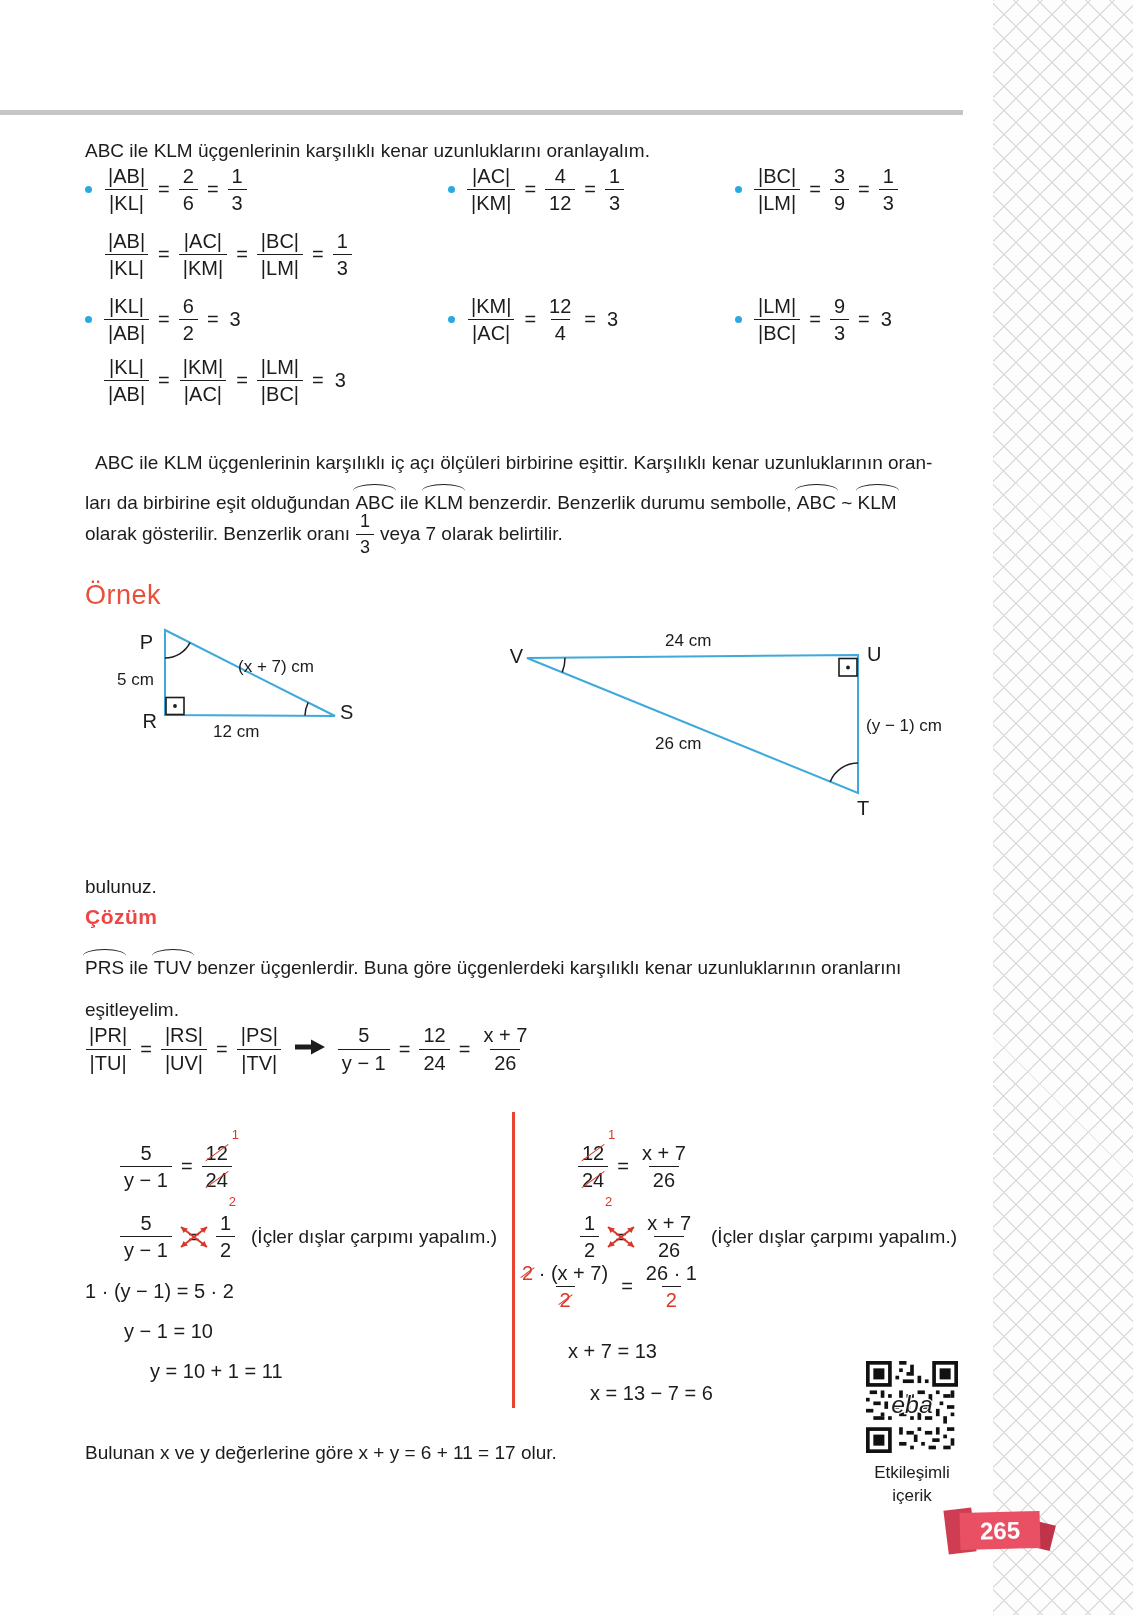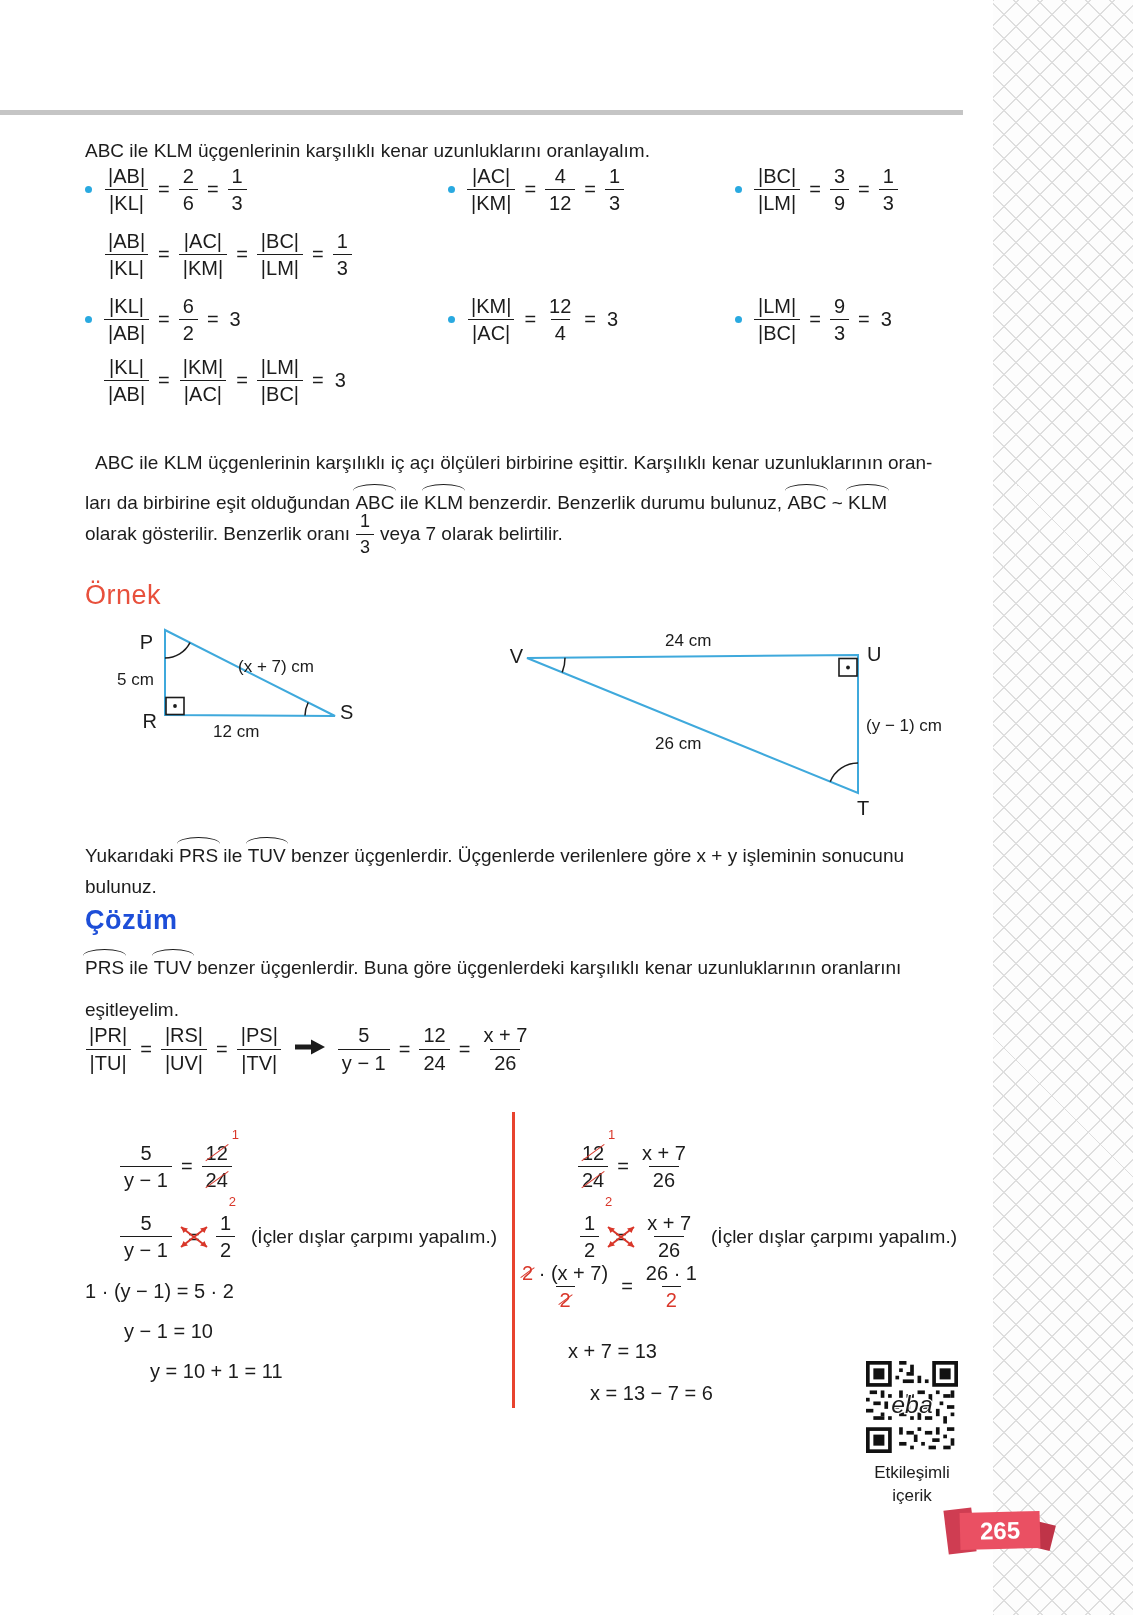--- a/index.html
+++ b/index.html
@@ -15,21 +15,21 @@
   .fr .de{border-top:1.7px solid #1c1c1c;padding:2px 4px 0;white-space:nowrap}
   .eq{margin:0 9px}
   .res{margin-left:2px}
   .bullet{width:7px;height:7px;border-radius:50%;background:#29a9e0;margin-right:12px;flex:none}
   
   .hat{position:relative;display:inline-block}
   .hat::before{content:"";position:absolute;left:-2px;right:-2px;top:-6px;height:6px;
     border-top:1.8px solid #1c1c1c;border-radius:50% 50% 0 0/100% 100% 0 0}
   
   .hred{color:#e8503c;font-size:27px;font-weight:normal;letter-spacing:.5px}
-  .hblue{color:#1d4ed8;font-size:27px;font-weight:bold;letter-spacing:.5px}
+  .hblue{color:#ef4444;font-size:21px;font-weight:bold;letter-spacing:.5px}
   
   .cancelcell{position:relative}
   .cx{position:relative;display:inline-block}
   .cx::after{content:"";position:absolute;left:-3px;right:-3px;top:45%;border-top:1.9px solid #d9372a;transform:rotate(-36deg)}
   .clab{position:absolute;color:#d9372a;font-size:13px;font-style:normal;line-height:1}
   .clab.top{top:-14px;right:-7px}
   .clab.bot{bottom:-16px;right:-4px}
   .red{color:#d9372a}
   
   .crossx{position:relative;width:38px;height:32px;flex:none;margin:0 3px}
@@ -193,21 +193,21 @@
     <span class="fr m">
         <span class="nu">|LM|</span>
         <span class="de">|BC|</span>
       </span>
     <span class="eq m">=</span>
     <span class="m res">3</span>
   </div>
 
   <div class="abs t" style="left:95px;top:450px;width:860px">ABC ile KLM üçgenlerinin karşılıklı iç açı ölçüleri birbirine eşittir. Karşılıklı kenar uzunluklarının oran-</div>
   <div class="abs t" style="left:85px;top:490px;width:860px">
-    <span>ları da birbirine eşit olduğundan </span><span class="hat">ABC</span><span> ile </span><span class="hat">KLM</span><span> benzerdir. Benzerlik durumu bulunuz, </span><span class="hat">ABC</span><span> ~ </span><span class="hat">KLM</span>
+    <span>ları da birbirine eşit olduğundan </span><span class="hat">ABC</span><span> ile </span><span class="hat">KLM</span><span> benzerdir. Benzerlik durumu sembolle, </span><span class="hat">ABC</span><span> ~ </span><span class="hat">KLM</span>
   </div>
   <div class="abs row t" style="left:85px;top:511px;height:46px">
     <span>olarak gösterilir. Benzerlik oranı </span>
     <span class="fr" style="font-size:18px;margin:0 6px">
         <span class="nu">1</span>
         <span class="de">3</span>
       </span>
     <span> veya 7 olarak belirtilir.</span>
   </div>
 
@@ -234,23 +234,20 @@
     <path d="M70 32.7 A38 38 0 0 1 67.2 47.4" fill="none" stroke="#1c1c1c" stroke-width="1.5"></path>
     <path d="M363 138 A30 30 0 0 0 335.2 156.7" fill="none" stroke="#1c1c1c" stroke-width="1.5"></path>
     <text x="28" y="38" font-size="20" text-anchor="end">V</text>
     <text x="372" y="36" font-size="20">U</text>
     <text x="368" y="190" font-size="20" text-anchor="middle">T</text>
     <text x="170" y="21" font-size="17">24 cm</text>
     <text x="160" y="124" font-size="17">26 cm</text>
     <text x="371" y="106" font-size="17">(y − 1) cm</text>
   </svg>
 
-  <div class="abs t" style="left:85px;top:843px;width:860px">
-    <span>Yukarıdaki </span><span class="hat">PRS</span><span> ile </span><span class="hat">TUV</span><span> benzer üçgenlerdir. Üçgenlerde verilenlere göre x + y işleminin sonucunu</span>
-  </div>
   <div class="abs t" style="left:85px;top:874px">bulunuz.</div>
 
   <div class="abs hblue" style="left:85px;top:905px">Çözüm</div>
 
   <div class="abs t" style="left:85px;top:955px;width:860px">
     <span class="hat">PRS</span><span> ile </span><span class="hat">TUV</span><span> benzer üçgenlerdir. Buna göre üçgenlerdeki karşılıklı kenar uzunluklarının oranlarını</span>
   </div>
   <div class="abs t" style="left:85px;top:997px">eşitleyelim.</div>
 
   <div class="abs row" style="left:85px;top:1022px;height:54px">
@@ -359,20 +356,21 @@
     </span>
     <span class="eq m">=</span>
     <span class="fr m">
       <span class="nu">26 · 1</span>
       <span class="de red">2</span>
     </span>
   </div>
   <div class="abs m" style="left:568px;top:1340px">x + 7 = 13</div>
   <div class="abs m" style="left:590px;top:1382px">x = 13 − 7 = 6</div>
 
+  <div class="abs t" style="left:85px;top:1440px">Bulunan x ve y değerlerine göre x + y = 6 + 11 = 17 olur.</div>
 
   <svg class="abs" style="left:866px;top:1360px" width="92" height="94" viewBox="0 0 100 100">
     <g fill="#111">
       <rect x="0" y="0" width="28" height="28"></rect>
         <rect x="4" y="4" width="20" height="20" fill="#fff"></rect>
         <rect x="8" y="8" width="12" height="12"></rect>
       <rect x="72" y="0" width="28" height="28"></rect>
         <rect x="76" y="4" width="20" height="20" fill="#fff"></rect>
         <rect x="80" y="8" width="12" height="12"></rect>
       <rect x="0" y="72" width="28" height="28"></rect>

